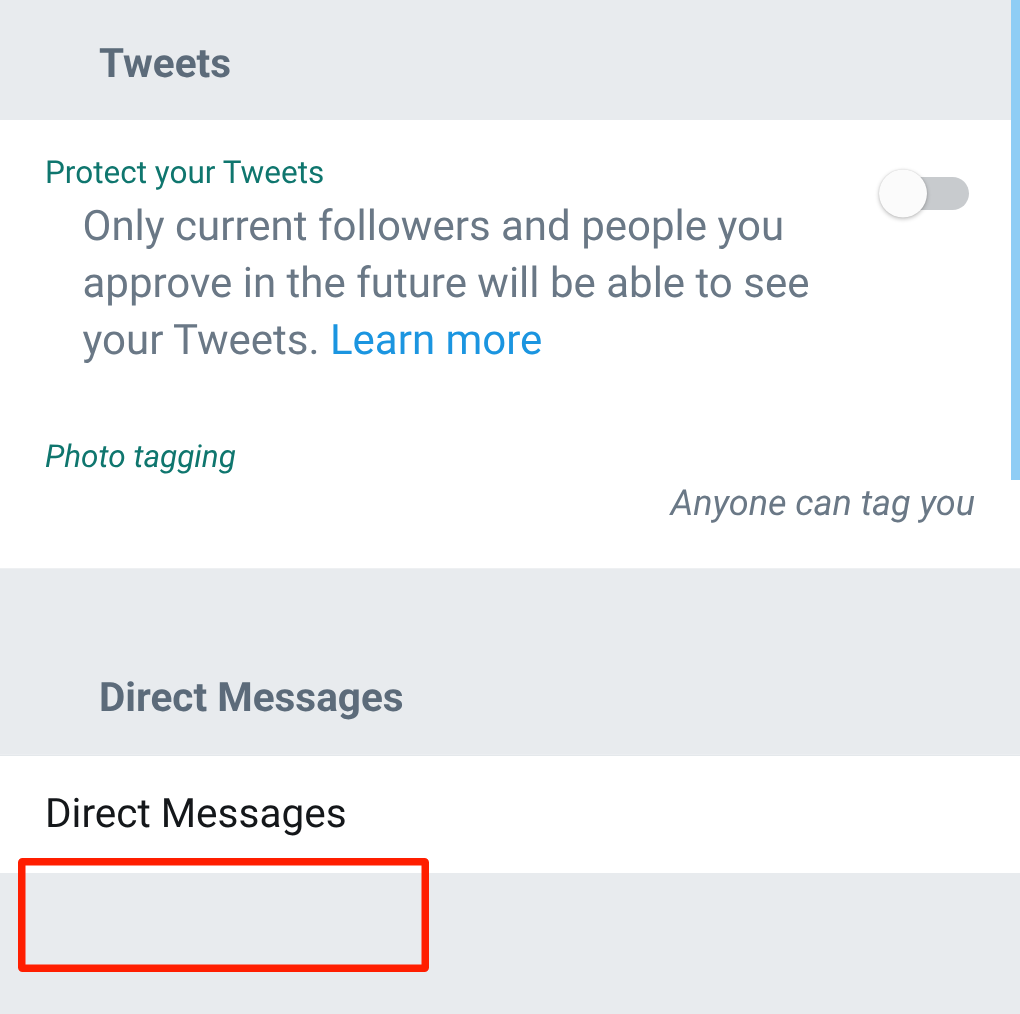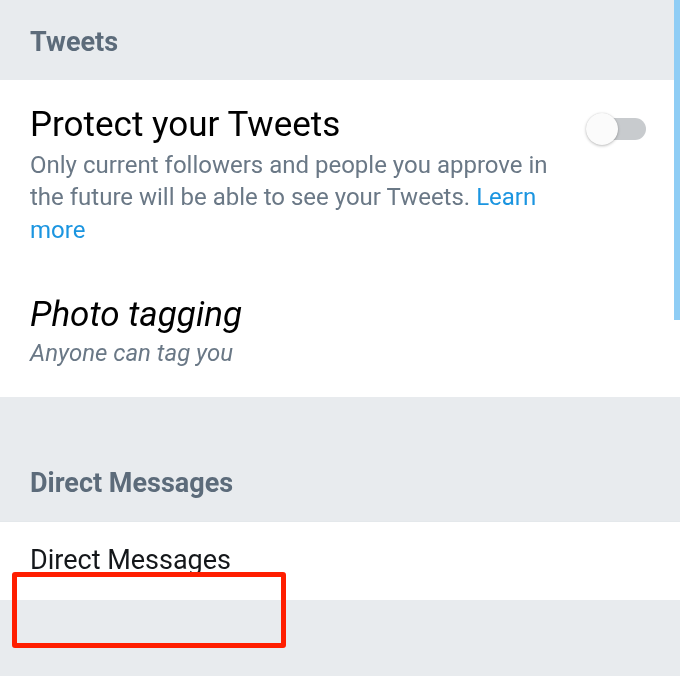--- a/index.html
+++ b/index.html
@@ -19,49 +19,51 @@
       position: absolute;
       right: 0;
       top: 0;
       width: 6px;
       height: 320px;
       background: #8fcdf5;
     }
     .section-header {
       padding: 26px 30px 22px 30px;
       background: #e8ebee;
+      margin-left: 36px;
     }
     .section-header-text {
       font-size: 27px;
       font-weight: 700;
       color: #5c6b7a;
     }
     .settings-block {
       background: #ffffff;
       padding: 24px 30px 30px 30px;
     }
     .setting-row {
       display: flex;
       align-items: flex-start;
       justify-content: space-between;
       gap: 28px;
     }
     .setting-text {
       flex: 1;
     }
     .setting-title {
-      font-size: 35px;
+      font-size: 21px;
       font-weight: 400;
-      color: #000000;
+      color: #0f766e;
       margin-bottom: 4px;
     }
     .setting-desc {
-      font-size: 24px;
+      font-size: 28px;
       line-height: 1.35;
       color: #6a7886;
+      margin-left: 25px;
     }
     .learn-more {
       color: #1b95e0;
       text-decoration: none;
     }
     .toggle {
       position: relative;
       width: 64px;
       height: 28px;
       margin-top: 12px;
@@ -87,20 +89,21 @@
       box-shadow: 0 1px 3px rgba(0,0,0,0.25), 0 0 1px rgba(0,0,0,0.15);
     }
     .setting-row + .setting-row {
       margin-top: 48px;
       font-style: italic;
     }
     .sub-value {
       font-size: 24px;
       color: #6a7886;
       margin-top: 2px;
+      text-align: right;
     }
     .list-item {
       background: #ffffff;
       padding: 22px 30px 24px 30px;
       border-top: 1px solid #e4e8eb;
     }
     .list-item-label {
       font-size: 27px;
       color: #14171a;
       font-weight: 400;

